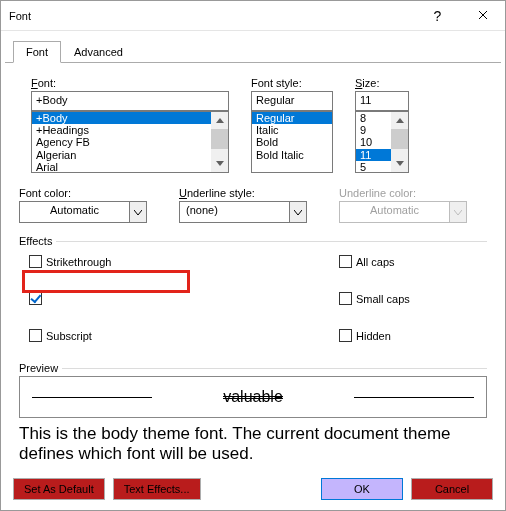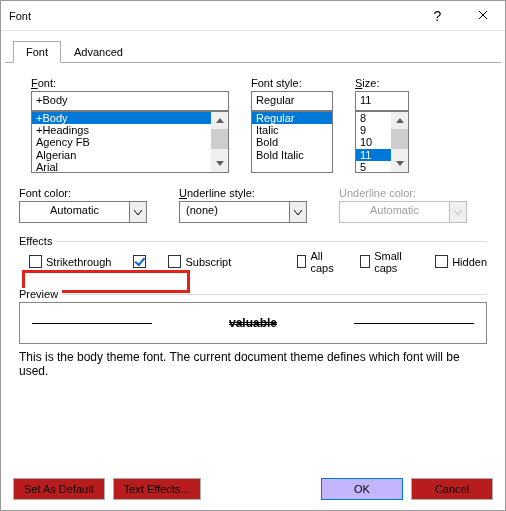--- a/index.html
+++ b/index.html
@@ -30,35 +30,35 @@
   .scrollbar .thumb { background: #cdcdcd; flex: 0 0 20px; margin: 0; }
   .scrollbar .track { flex: 1; }
   .section2 { display: flex; gap: 32px; margin-top: 14px; }
   .section2 .col2 { display: flex; flex-direction: column; }
   .combo { display: flex; height: 22px; }
   .combo .ctext { border: 1px solid #7a7a7a; border-right: none; flex: 1; padding: 2px 6px; text-align: center; background: #fff; }
   .combo .cbtn { width: 18px; border: 1px solid #7a7a7a; background: #efefef; display: flex; align-items: center; justify-content: center; }
   .combo.disabled .ctext, .combo.disabled .cbtn { color: #a0a0a0; border-color: #bdbdbd; }
   .combo.disabled .cbtn svg path { stroke: #bdbdbd; }
   .effects-row { display: flex; }
-  .effects-col { display: flex; flex-direction: row; gap: 12px; }
+  .effects-col { display: flex; flex-direction: column; gap: 20px; }
   .cb-row { display: flex; align-items: center; gap: 4px; padding-left: 10px; height: 17px; }
   .cb { width: 13px; height: 13px; border: 1px solid #333; background: #fff; display: flex; align-items: center; justify-content: center; }
   .cb.checked { background: #fff; }
   .cb.checked::after { content: ""; width: 8px; height: 4px; border-left: 2px solid #0066cc; border-bottom: 2px solid #0066cc; transform: rotate(-50deg) translate(1px,-1px); }
   .highlight-box { position: absolute; border: 3px solid #e2231a; pointer-events: none; }
   .preview-box { border: 1px solid #888; height: 42px; margin-top: 2px; display: flex; align-items: center; justify-content: center; position: relative; }
   .preview-box .pline { position: absolute; top: 50%; height: 1px; background: #000; }
   .preview-box .pline.left { left: 12px; width: 120px; }
   .preview-box .pline.right { right: 12px; width: 120px; }
-  .preview-text { font-size: 12px; font-weight: 700; position: relative; }
+  .preview-text { font-size: 16px; font-weight: 400; position: relative; }
   .preview-text::before, .preview-text::after { content: ""; position: absolute; left: 0; right: 0; height: 1px; background: #000; }
   .preview-text::before { top: 42%; }
   .preview-text::after { top: 58%; }
-  .hint { margin-top: 6px; font-size: 12px; }
+  .hint { margin-top: 6px; font-size: 17px; }
   .buttonbar { display: flex; padding: 10px 12px; gap: 8px; align-items: center; }
   .buttonbar .spacer { flex: 1; }
   .btn { min-width: 82px; height: 22px; border: 1px solid #adadad; background: #b91c1c; display: flex; align-items: center; justify-content: center; padding: 0 10px; cursor: default; }
   .btn.default { border: 1px solid #0078d7; background: #c4b5fd; }
   .disabled-text { color: #a0a0a0; }
   .group-header { position: relative; margin-top: 12px; }
   .group-header .ghlabel { background: #fff; position: relative; z-index: 1; padding-right: 4px; }
   .group-header .ghline { position: absolute; top: 50%; left: 0; right: 0; border-top: 1px solid #dcdcdc; }
 </style>
 </head>

